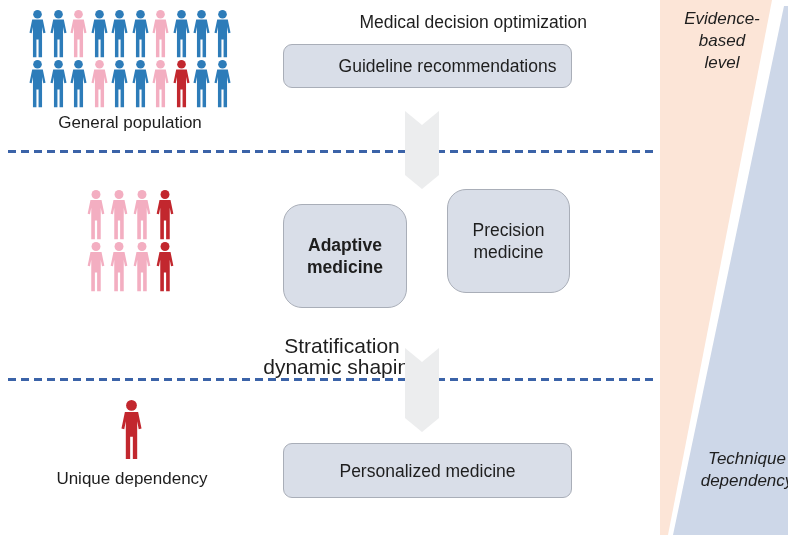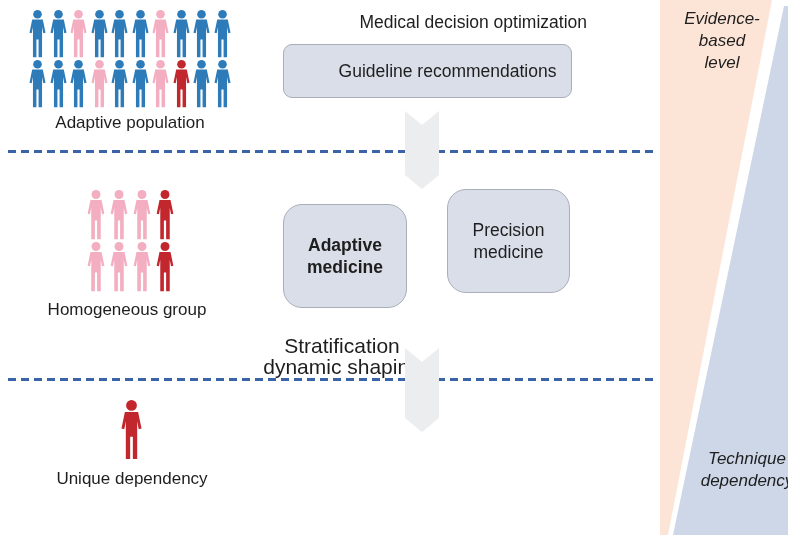--- a/index.html
+++ b/index.html
@@ -17,21 +17,21 @@
   .caption{font-size:21px;white-space:pre-line;margin-top:33px;}
   .cap-adaptive{left:256px;top:302px;width:172px;text-align:center;line-height:21px;}
   .cap-precision{left:443px;top:302px;}
   
   .box{
     background:var(--box-fill);border:1px solid var(--box-border);
     display:flex;align-items:center;justify-content:center;
     font-size:17.5px;text-align:center;white-space:pre-line;line-height:22px;
     box-sizing:border-box;
   }
-  .box-guideline{left:283px;top:44px;width:289px;height:54px;border-radius:9px;padding-left:40px;}
+  .box-guideline{left:283px;top:44px;width:289px;height:44px;border-radius:9px;padding-left:40px;}
   .box-adaptive{left:283px;top:204px;width:124px;height:104px;border-radius:19px;font-weight:bold;}
   .box-precision{left:447px;top:189px;width:123px;height:104px;border-radius:19px;}
   .box-personalized{left:283px;top:443px;width:289px;height:55px;border-radius:9px;}
   
   .dash-line{
     left:8px;width:650px;height:3px;z-index:1;
     background:repeating-linear-gradient(to right,var(--dash) 0 8px,transparent 8px 13px);
   }
   .dash-1{top:150px;}
   .dash-2{top:378px;}
@@ -157,21 +157,21 @@
           <use href="#person-shape"></use>
         </svg>
         <svg class="person fill-blue" viewBox="0 0 22 58">
           <use href="#person-shape"></use>
         </svg>
         <svg class="person fill-blue" viewBox="0 0 22 58">
           <use href="#person-shape"></use>
         </svg>
       </div>
     </div>
-  <div class="abs group-label lbl-population">Adaptive population</div>
+  <div class="abs group-label lbl-population">General population</div>
   <div class="abs box box-guideline">Guideline recommendations</div>
 
   <div class="abs people people-mid">
       <div class="people-row">
         <svg class="person fill-pink" viewBox="0 0 22 58">
           <use href="#person-shape"></use>
         </svg>
         <svg class="person fill-pink" viewBox="0 0 22 58">
           <use href="#person-shape"></use>
         </svg>
@@ -190,30 +190,30 @@
           <use href="#person-shape"></use>
         </svg>
         <svg class="person fill-pink" viewBox="0 0 22 58">
           <use href="#person-shape"></use>
         </svg>
         <svg class="person fill-red" viewBox="0 0 22 58">
           <use href="#person-shape"></use>
         </svg>
       </div>
     </div>
-  <div class="abs group-label lbl-group">Homogeneous group</div>
   <div class="abs box box-adaptive">Adaptive
 medicine</div>
   <div class="abs box box-precision">Precision
 medicine</div>
   <div class="abs caption cap-adaptive">Stratification
 dynamic shaping</div>
 
   <div class="abs people people-solo">
       <div class="people-row">
         <svg class="person fill-red" viewBox="0 0 22 58">
           <use href="#person-shape"></use>
         </svg>
       </div>
     </div>
   <div class="abs group-label lbl-individual">Unique dependency</div>
+  <div class="abs box box-personalized">Personalized medicine</div>
 
 </div>
 
 </body></html>

